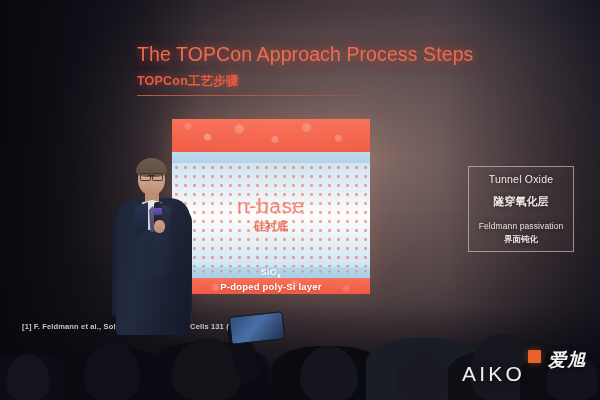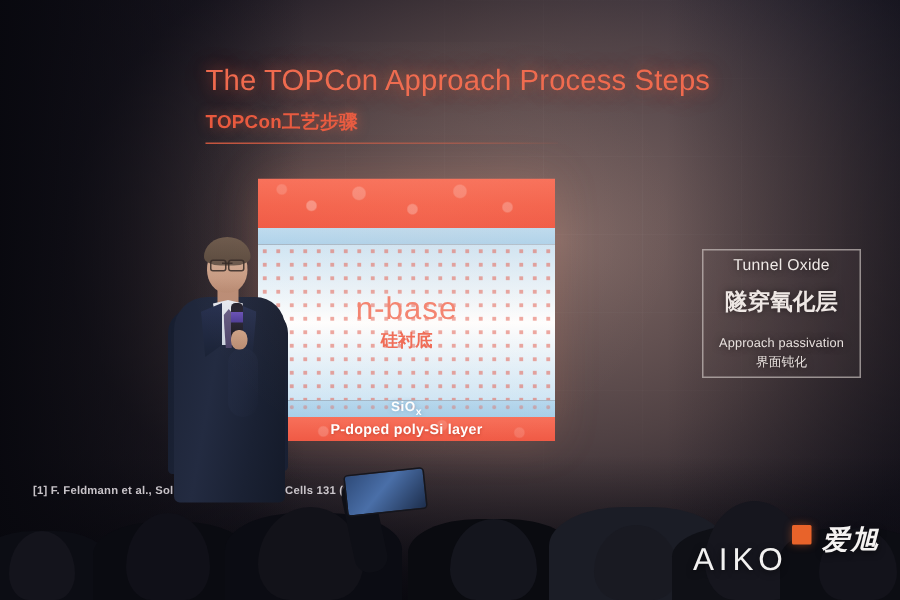--- a/index.html
+++ b/index.html
@@ -123,23 +123,23 @@
 
   
   .callout{
     position:absolute;left:468px;top:166px;width:104px;height:84px;
     border:1px solid rgba(214,206,204,.62);
     display:flex;flex-direction:column;align-items:center;justify-content:center;
     gap:1px;
     background:rgba(120,100,98,0.10);
   }
   .callout-en1{font-size:10.5px;color:#efe9e6;letter-spacing:.2px;text-shadow:0 0 5px rgba(0,0,0,.5);text-align:center;}
-  .callout-cn1{font-size:15px;font-weight:700;color:#eee7e4;margin-top:8px;text-shadow:0 0 5px rgba(0,0,0,.5);}
+  .callout-cn1{font-size:11px;font-weight:700;color:#eee7e4;margin-top:8px;text-shadow:0 0 5px rgba(0,0,0,.5);}
   .callout-en2{font-size:8.5px;color:#e9e2df;margin-top:11px;letter-spacing:.1px;text-shadow:0 0 5px rgba(0,0,0,.5);}
-  .callout-cn2{font-size:8.5px;font-weight:400;color:#ebe4e1;margin-top:2px;text-shadow:0 0 5px rgba(0,0,0,.5);}
+  .callout-cn2{font-size:8.5px;font-weight:700;color:#ebe4e1;margin-top:2px;text-shadow:0 0 5px rgba(0,0,0,.5);}
 
   
   .citation{
     position:absolute;left:22px;top:322px;
     font-size:7.5px;font-weight:600;color:#d8d3d8;letter-spacing:.15px;
     white-space:nowrap;opacity:.92;
   }
 
   
   .speaker{position:absolute;left:104px;top:150px;width:96px;height:185px;}
@@ -292,21 +292,21 @@
       <span class="sio-label"><span>SiO</span><sub>x</sub></span>
     </div>
     <div class="layer lay-poly">
       <span class="poly-label">P-doped poly-Si layer</span>
     </div>
   </div>
 
   <div class="callout">
     <div class="callout-en1">Tunnel Oxide</div>
     <div class="callout-cn1">隧穿氧化层</div>
-    <div class="callout-en2">Approach passivation</div>
+    <div class="callout-en2">Feldmann passivation</div>
     <div class="callout-cn2">界面钝化</div>
   </div>
 
   <div class="citation">[1] F. Feldmann et al., Sol. Energy Mater. Sol. Cells 131 (2014)</div>
 
   <div class="speaker">
     <div class="sp-shoulder-l"></div>
     <div class="sp-shoulder-r"></div>
     <div class="sp-body"></div>
     <div class="sp-shirt"></div>

